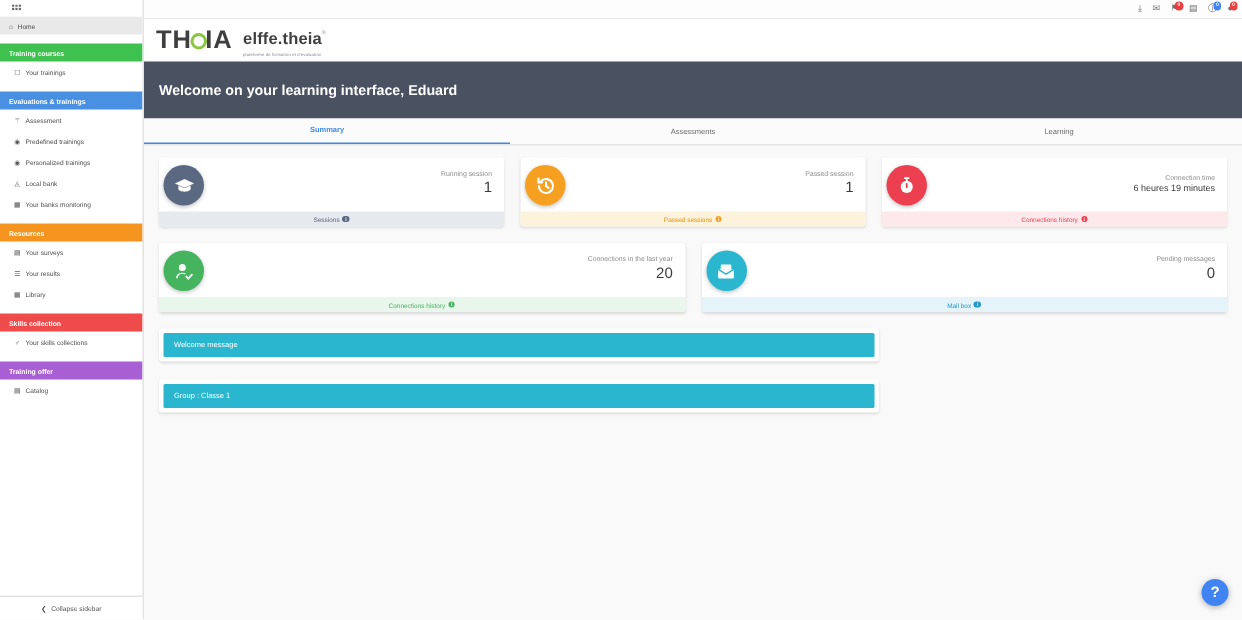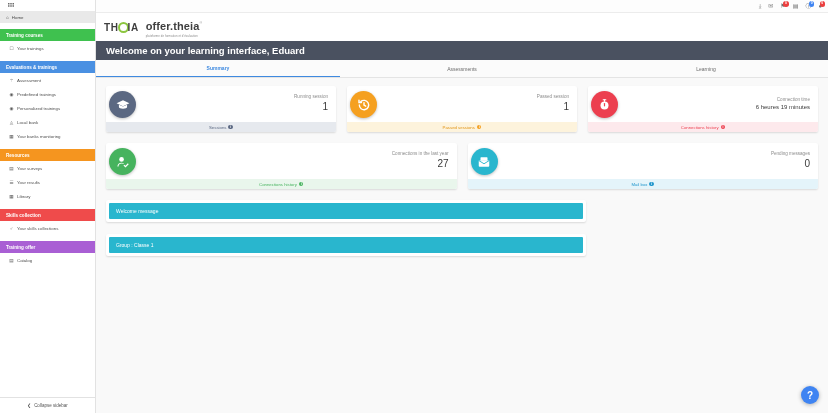--- a/index.html
+++ b/index.html
@@ -59,30 +59,30 @@
   .badge {
     position: absolute; top: -2px; right: -3px;
     width: 5.5px; height: 5.5px; border-radius: 50%;
     color: #fff; font-size: 3.4px; font-weight: bold;
     display: flex; align-items: center; justify-content: center;
   }
 
   .brandbar { height: 28px; background: #ffffff; display: flex;
     align-items: center; padding-left: 8px; gap: 7px; }
   .logo-theia { display: flex; align-items: center; gap: 0px;
-    font-size: 10px; font-weight: bold; color: #3f3f3f; letter-spacing: .6px; }
+    font-size: 17px; font-weight: bold; color: #3f3f3f; letter-spacing: .6px; }
   .logo-ring { width: 11px; height: 11px; border-radius: 50%;
     border: 2px solid #8cc63f; display: inline-block; margin: 0 -1px; }
   .logo-elffe-main { font-size: 11px; font-weight: bold; color: #3f3f3f;
     letter-spacing: .1px; }
   .logo-elffe-sub { font-size: 2.8px; color: #8a8a8a; letter-spacing: .1px; }
   .logo-tm { font-size: 3.5px; color: #9a9a9a; vertical-align: super; }
 
   .welcome {
-    height: 19px; background: #4a5160; display: flex; align-items: center;
+    height: 38px; background: #4a5160; display: flex; align-items: center;
     padding-left: 10px; color: #ffffff; font-size: 9.5px; font-weight: bold;
   }
 
   .tabs { height: 18px; background: #fbfbfb; border-bottom: 1px solid #e4e4e4;
     display: flex; }
   .tab { flex: 1; display: flex; align-items: center; justify-content: center;
     font-size: 5px; color: #6b6b6b; height: 100%; }
   .tab.active { color: #3f8ae0; border-bottom: 1.6px solid #3f8ae0;
     font-weight: bold; }
 
@@ -255,21 +255,21 @@
     </div>
 
     <div class="brandbar">
       <div class="logo-theia">
         <span>TH</span>
         <span class="logo-ring"></span>
         <span>IA</span>
       </div>
       <div>
         <div>
-          <span class="logo-elffe-main">offer.theia</span><span class="logo-tm">®</span>
+          <span class="logo-elffe-main">elffe.theia</span><span class="logo-tm">®</span>
         </div>
         <div class="logo-elffe-sub">plateforme de formation et d'évaluation</div>
       </div>
     </div>
 
     <div class="welcome">
       <span>Welcome on your learning interface, Eduard</span>
     </div>
 
     <div class="tabs">
@@ -355,21 +355,21 @@
           <div class="card-icon" style="background:#46b35e">
             <svg width="14" height="14" viewBox="0 0 24 24" fill="#ffffff">
               <circle cx="9.5" cy="7.5" r="4"></circle>
               <path d="M2.4 19.6 c0-3.8 3.2-6.3 7.1-6.3 c1.5 0 2.9 .4 4 1 l-1 1.1 c-.9-.5-1.9-.7-3-.7 c-3 0-5.2 1.8-5.2 4.9 z"></path>
               <path d="M14.3 16.6 l2 2 l4-4.3 l1.5 1.5 l-5.5 5.8 l-3.5-3.5 z"></path>
             </svg>
           </div>
           <div class="card-body">
             <div class="card-text">
               <div class="card-label">Connections in the last year</div>
-              <div class="card-value">27</div>
+              <div class="card-value">20</div>
             </div>
           </div>
           <div class="card-foot" style="background:#e9f6ec;color:#46b35e">
             <span>Connections history</span>
             <span class="info" style="background:#46b35e">i</span>
           </div>
         </div>
 
         <div class="card">
           <div class="card-icon" style="background:#29b6ce">

